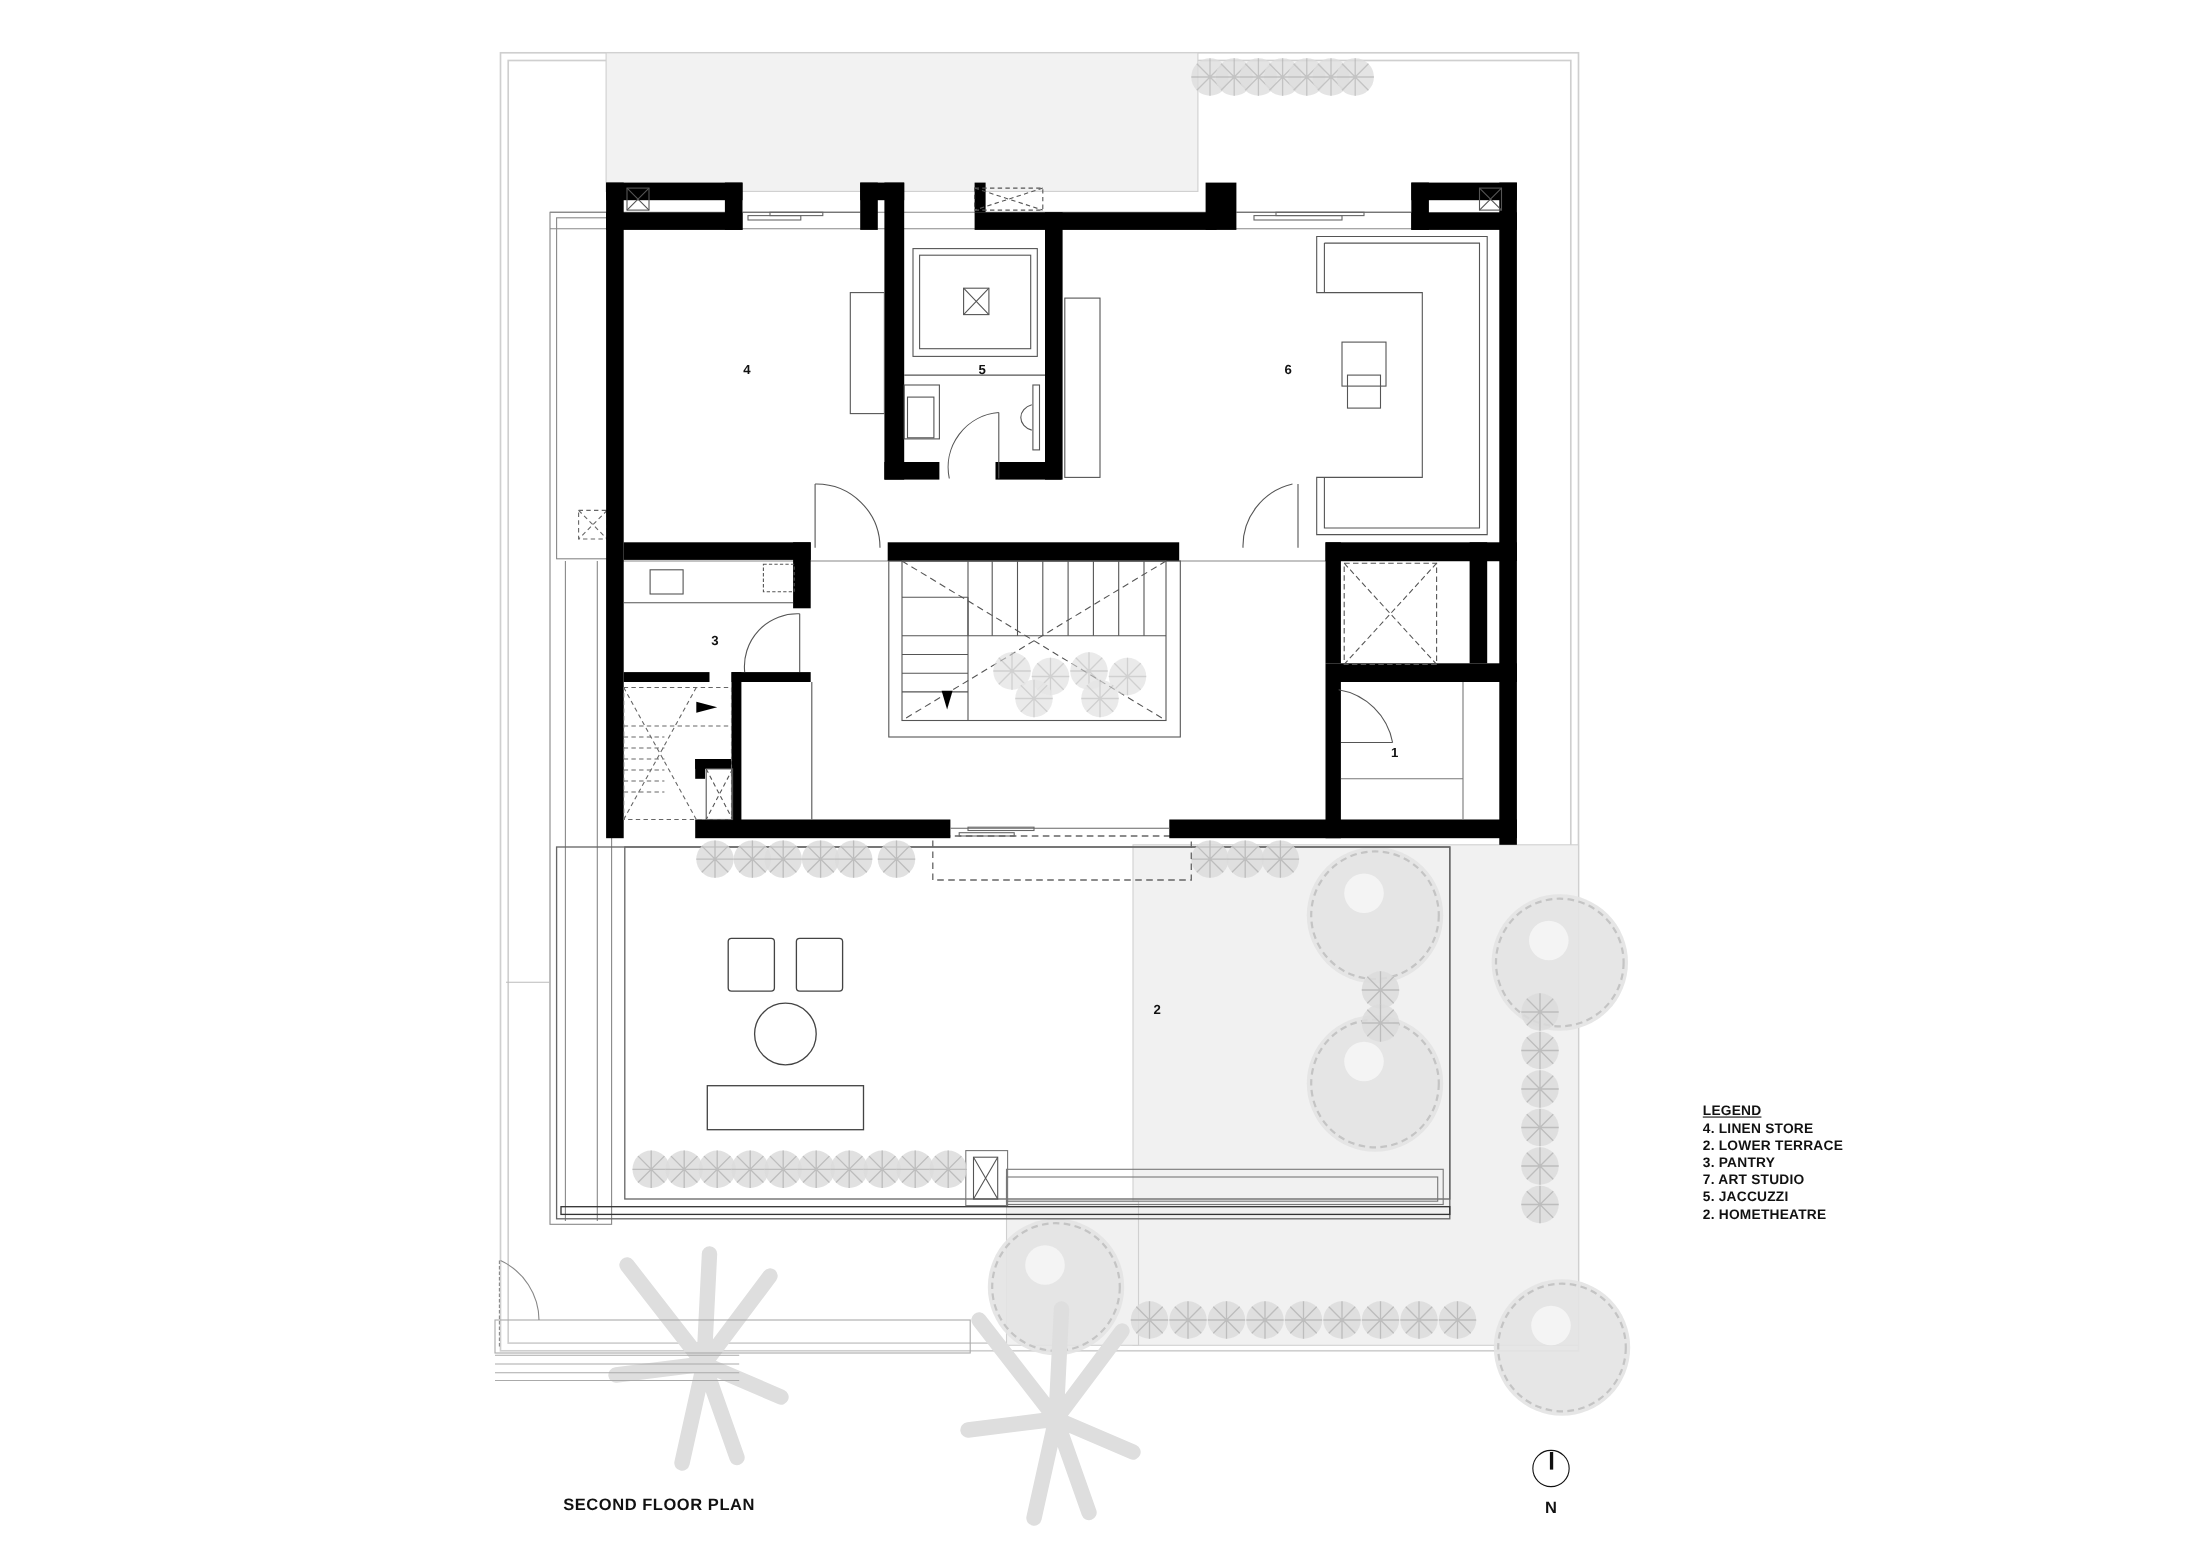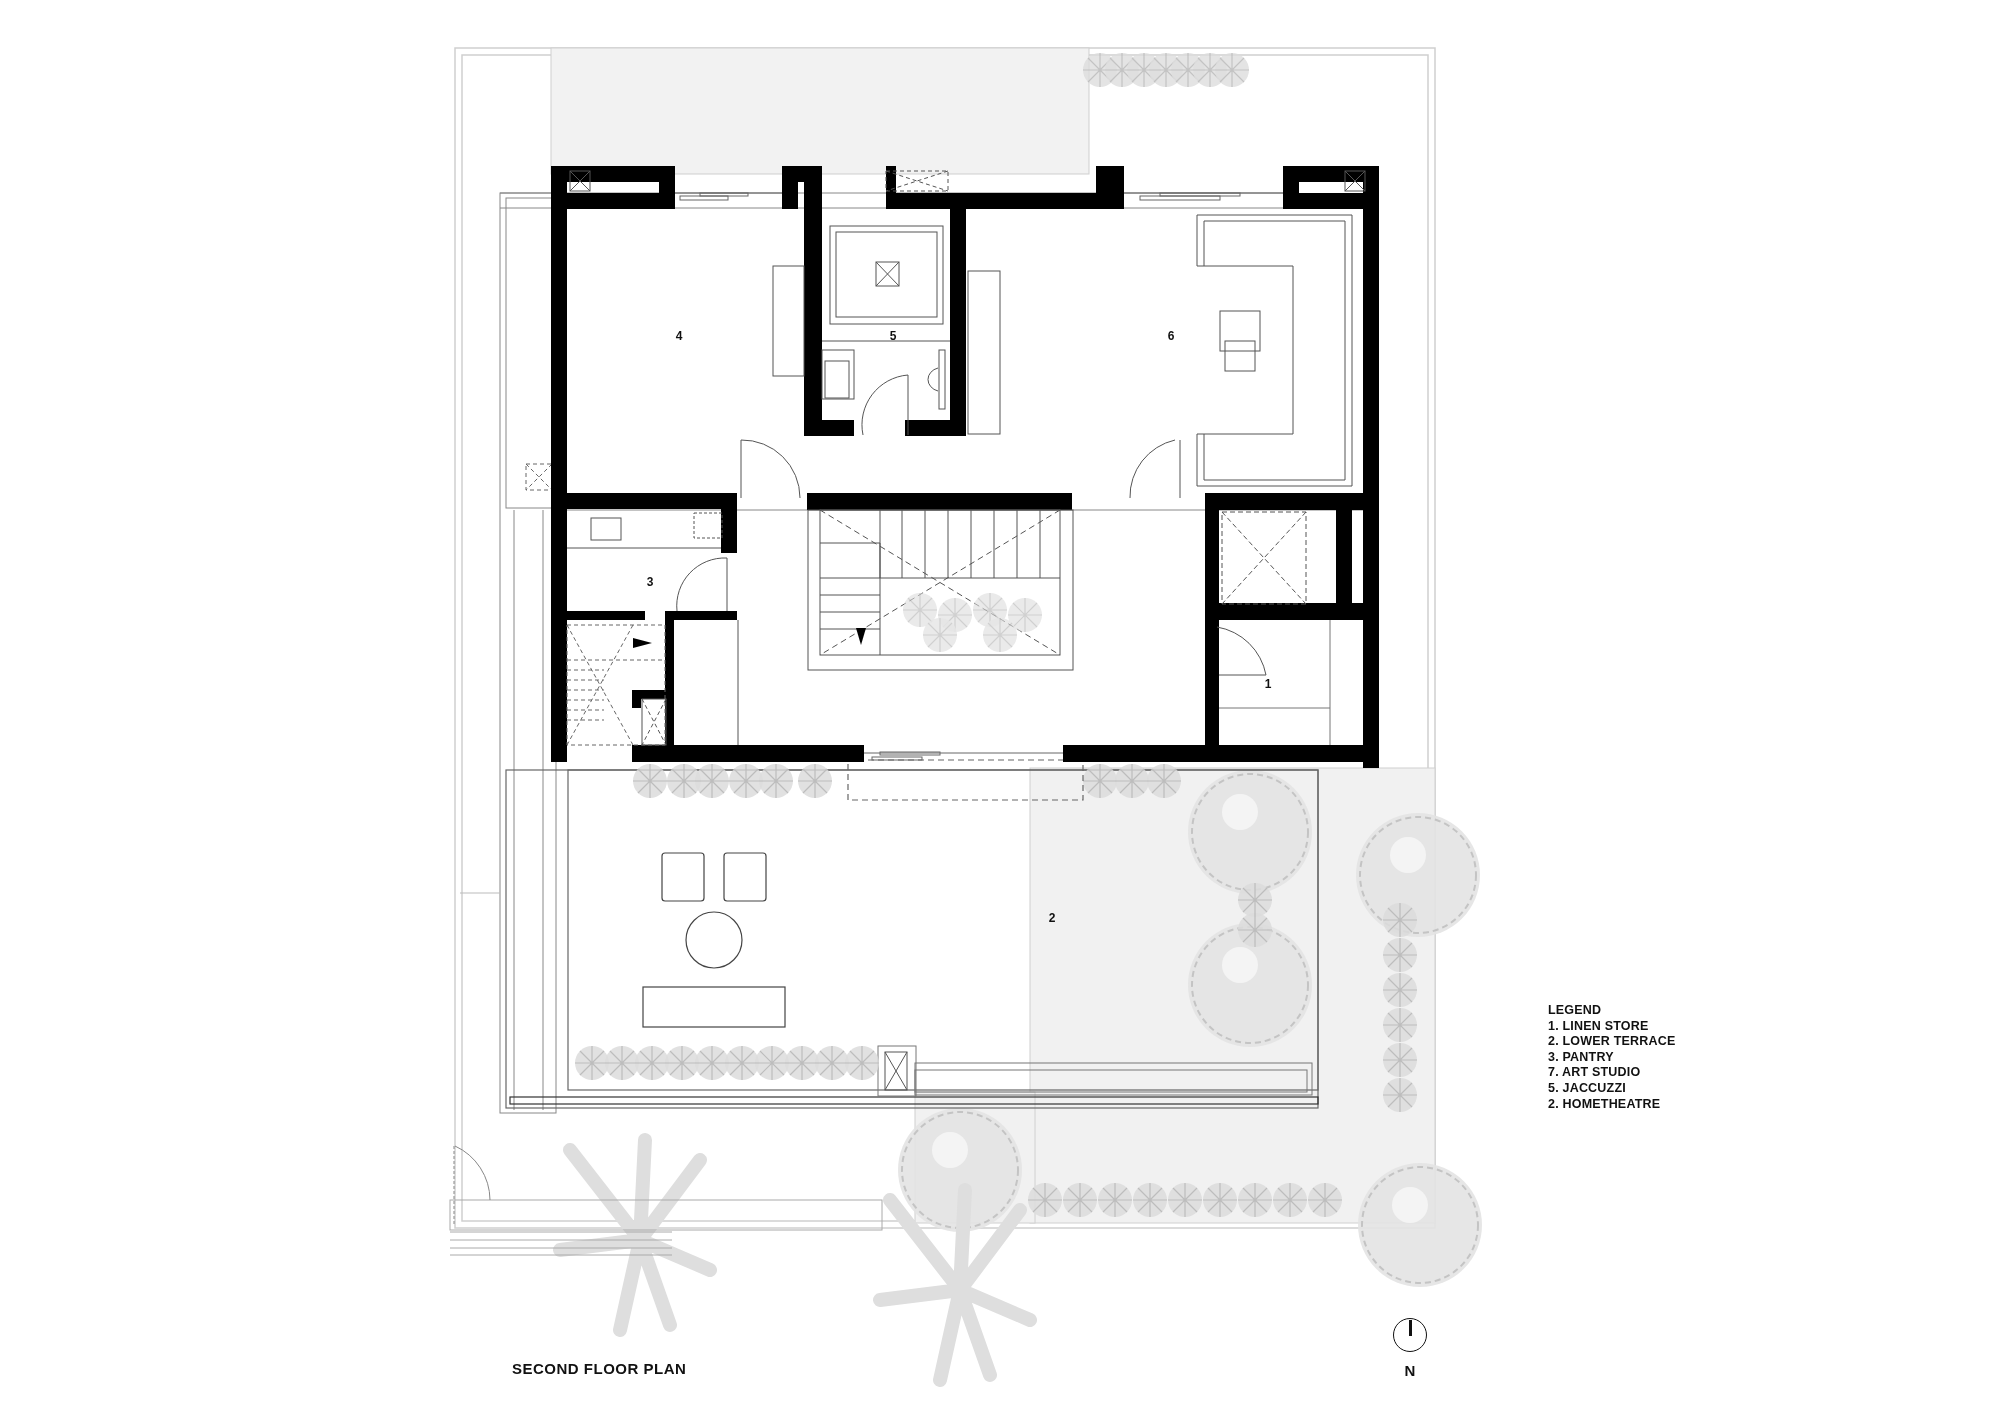--- a/index.html
+++ b/index.html
@@ -3,21 +3,21 @@
 <meta charset="utf-8">
 <style>
   html, body { margin: 0; padding: 0; background: #ffffff; }
   body { width: 2000px; height: 1414px; position: relative; overflow: hidden;
          font-family: "Liberation Sans", "DejaVu Sans", sans-serif; }
   #plan { position: absolute; left: 0; top: 0; width: 2000px; height: 1414px; }
   .room-label { position: absolute; font-size: 12px; font-weight: bold; color: #111;
                 transform: translate(-50%, -50%); }
   .legend { position: absolute; left: 1548px; top: 1003px; font-size: 12.5px; font-weight: bold;
             color: #111; line-height: 15.6px; letter-spacing: 0.2px; }
-  .legend-title { }
+  .legend-title { text-decoration: underline; }
   .plan-title { position: absolute; left: 472px; top: 1360px; font-size: 15px; font-weight: bold;
                 color: #111; letter-spacing: 0.5px; margin-left: 40px; }
   .north { position: absolute; left: 1393px; top: 1318px; width: 36px; height: 70px; }
   .north-circle { position: absolute; left: 0; top: 0; width: 34px; height: 34px;
                   border: 1.6px solid #111; border-radius: 50%; box-sizing: border-box; }
   .north-needle { position: absolute; left: 15.5px; top: 2px; width: 3px; height: 16px; background: #111; }
   .north-label { position: absolute; left: 0; top: 44px; width: 34px; text-align: center;
                  font-size: 15px; font-weight: bold; color: #111; }
 </style>
 </head>
@@ -329,21 +329,21 @@
 
 <div class="room-label" style="left:679px; top:336px;">4</div>
 <div class="room-label" style="left:893px; top:336px;">5</div>
 <div class="room-label" style="left:1171px; top:336px;">6</div>
 <div class="room-label" style="left:650px; top:582px;">3</div>
 <div class="room-label" style="left:1268px; top:684px;">1</div>
 <div class="room-label" style="left:1052px; top:918px;">2</div>
 
 <div class="legend">
   <div class="legend-title">LEGEND</div>
-  <div>1. LINEN STORE</div>
+  <div>4. LINEN STORE</div>
   <div>2. LOWER TERRACE</div>
   <div>3. PANTRY</div>
   <div>7. ART STUDIO</div>
   <div>5. JACCUZZI</div>
   <div>2. HOMETHEATRE</div>
 </div>
 
 <div class="plan-title">SECOND FLOOR PLAN</div>
 
 <div class="north">

